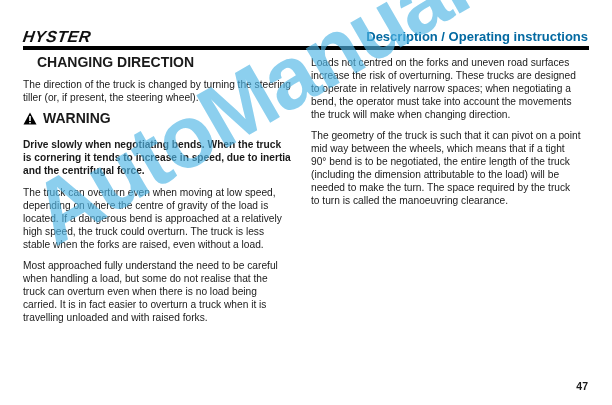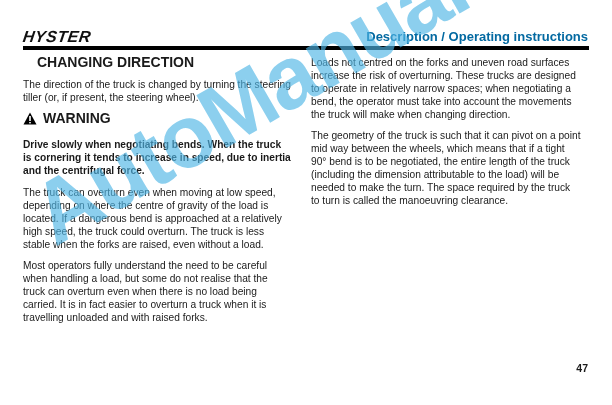--- a/index.html
+++ b/index.html
@@ -11,21 +11,21 @@
   .header-title { position:absolute; right:24px; top:29px; font-weight:bold; font-size:13px; color:#0369a1; }
   .rule { position:absolute; left:23px; right:23px; top:46px; height:4px; background:#000; }
   .col { position:absolute; top:56px; font-size:10.2px; line-height:13px; }
   .col-left { left:23px; width:268px; }
   .col-right { left:311px; width:270px; }
   .h-section { font-weight:bold; font-size:14px; margin:0 0 9px 14px; }
   p { margin:0 0 8px 0; }
   .warn-head { display:flex; align-items:center; font-weight:bold; font-size:14px; margin:3px 0 2px 0; }
   .warn-icon { width:14px; height:13px; margin-right:6px; }
   .warn-text { font-weight:bold; margin-bottom:9px;margin-top:13px; }
-  .page-num { position:absolute; right:24px; top:362px; font-weight:bold; font-size:10.5px; }
+  .page-num { position:absolute; right:24px; top:380px; font-weight:bold; font-size:10.5px; }
   .watermark { position:absolute; left:40px; top:170px; font-family:"Liberation Sans", sans-serif;
                font-weight:bold; font-size:88px; color:#4fb6e6; opacity:0.65;
                transform:rotate(-30deg); transform-origin:left center; white-space:nowrap;
                pointer-events:none; letter-spacing:-2px; }
 </style>
 </head>
 <body>
 
 <div class="brand">HYSTER</div>
 <div class="header-title">Description / Operating instructions</div>
@@ -37,21 +37,21 @@
   <div class="warn-head">
     <svg class="warn-icon" viewBox="0 0 14 13">
       <polygon points="7,0.5 13.5,12.5 0.5,12.5" fill="#000"></polygon>
       <rect x="6.2" y="4" width="1.6" height="5" fill="#fff"></rect>
       <rect x="6.2" y="10" width="1.6" height="1.4" fill="#fff"></rect>
     </svg>
     <span>WARNING</span>
   </div>
   <p class="warn-text">Drive slowly when negotiating bends. When the truck is cornering it tends to increase in speed, due to inertia and the centrifugal force.</p>
   <p>The truck can overturn even when moving at low speed, depending on where the centre of gravity of the load is located. If a dangerous bend is approached at a relatively high speed, the truck could overturn. The truck is less stable when the forks are raised, even without a load.</p>
-  <p>Most operators fully understand the need to be careful when handling a load, but some do not realise that the truck can overturn even when there is no load being carried. It is in fact easier to overturn a truck when it is travelling unloaded and with raised forks.</p>
+  <p>Most approached fully understand the need to be careful when handling a load, but some do not realise that the truck can overturn even when there is no load being carried. It is in fact easier to overturn a truck when it is travelling unloaded and with raised forks.</p>
 </div>
 
 <div class="col col-right">
   <p>Loads not centred on the forks and uneven road surfaces increase the risk of overturning. These trucks are designed to operate in relatively narrow spaces; when negotiating a bend, the operator must take into account the movements the truck will make when changing direction.</p>
   <p>The geometry of the truck is such that it can pivot on a point mid way between the wheels, which means that if a tight 90° bend is to be negotiated, the entire length of the truck (including the dimension attributable to the load) will be needed to make the turn. The space required by the truck to turn is called the manoeuvring clearance.</p>
 </div>
 
 <div class="page-num">47</div>
 
 <div class="watermark">AutoManual</div>

